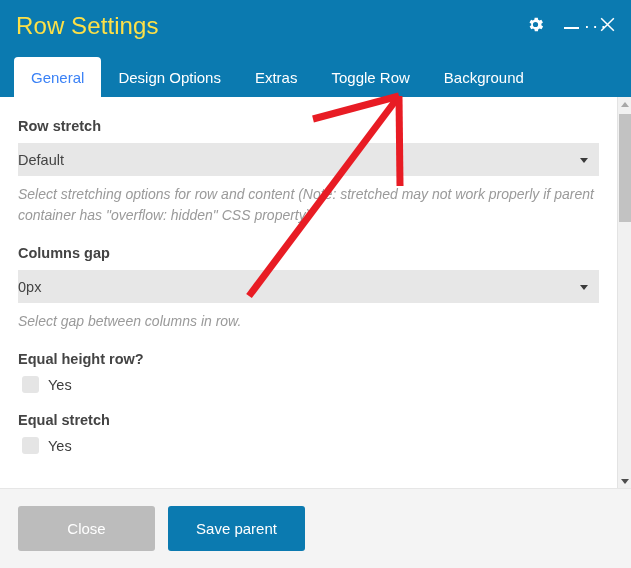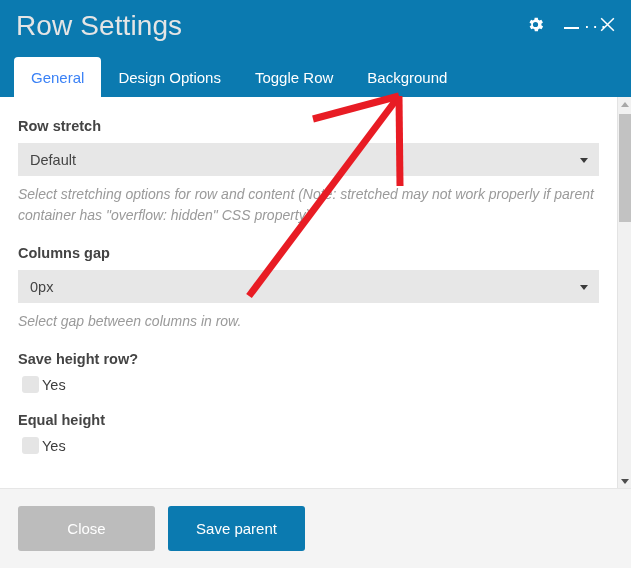--- a/index.html
+++ b/index.html
@@ -22,23 +22,23 @@
   
   .modal-header {
     position: absolute;
     left: 0; top: 0;
     width: 631px; height: 97px;
     background: #0b7ab0;
   }
   .modal-title {
     position: absolute;
     left: 16px; top: 10px;
-    font-size: 28px;
+    font-size: 24px;
     font-weight: 400;
-    color: #e5e5e5;
+    color: #fde047;
     letter-spacing: 0.1px;
     line-height: 32px;
     white-space: nowrap;
   }
   .win-controls {
     position: absolute;
     right: 12px; top: 12px;
     display: flex;
     align-items: center;
     gap: 12px;
@@ -116,21 +116,20 @@
     line-height: 18px;
   }
   .select-box {
     position: relative;
     width: 581px;
     height: 33px;
     background: #e7e7e7;
     border: none;
     display: flex;
     align-items: center;
-    padding-left: 12px;
     font-size: 14.5px;
     color: #444444;
     cursor: pointer;
   }
   .select-caret {
     position: absolute;
     right: 11px; top: 50%;
     margin-top: -2px;
     width: 0; height: 0;
     border-left: 4px solid transparent;
@@ -143,21 +142,21 @@
     color: #9a9a9a;
     line-height: 21px;
     margin: 8px 0 0 0;
     max-width: 578px;
   }
   .field-group { margin-bottom: 18px; }
 
   .checkbox-row {
     display: flex;
     align-items: center;
-    gap: 3px;
+    gap: 9px;
     margin: 4px 0 0 4px;
     cursor: pointer;
   }
   .checkbox-box {
     width: 17px; height: 17px;
     background: #e5e5e5;
     border-radius: 3px;
     flex: none;
   }
   .checkbox-label {
@@ -268,20 +267,23 @@
     </div>
 
     <div class="tab-strip">
       <div class="tab active">
         <span>General</span>
       </div>
       <div class="tab">
         <span>Design Options</span>
       </div>
       <div class="tab">
+        <span>Extras</span>
+      </div>
+      <div class="tab">
         <span>Toggle Row</span>
       </div>
       <div class="tab">
         <span>Background</span>
       </div>
     </div>
     <div class="tab-more">...</div>
   </div>
 
   <div class="modal-body">
@@ -299,29 +301,29 @@
       <div class="field-group">
         <div class="field-label">Columns gap</div>
         <div class="select-box">
           <span>0px</span>
           <span class="select-caret"></span>
         </div>
         <div class="help-text">Select gap between columns in row.</div>
       </div>
 
       <div class="field-group">
-        <div class="field-label">Save height row?</div>
+        <div class="field-label">Equal height row?</div>
         <div class="checkbox-row">
           <span class="checkbox-box"></span>
           <span class="checkbox-label">Yes</span>
         </div>
       </div>
 
       <div class="field-group">
-        <div class="field-label">Equal height</div>
+        <div class="field-label">Equal stretch</div>
         <div class="checkbox-row">
           <span class="checkbox-box"></span>
           <span class="checkbox-label">Yes</span>
         </div>
       </div>
 
     </div>
   </div>
 
   <div class="scrollbar">

